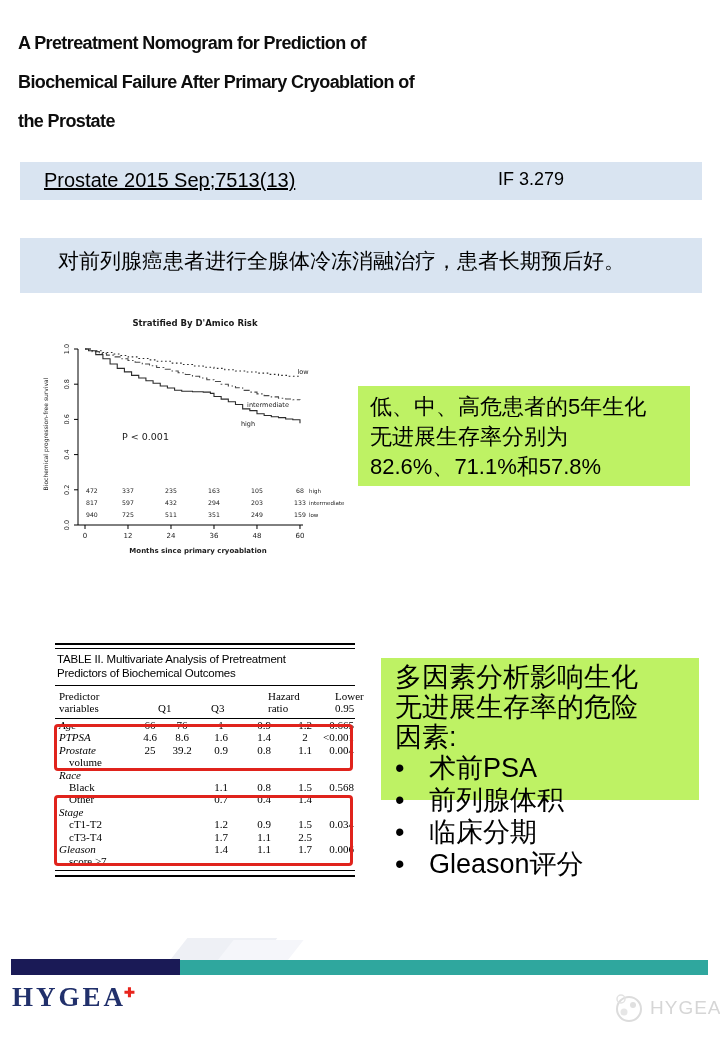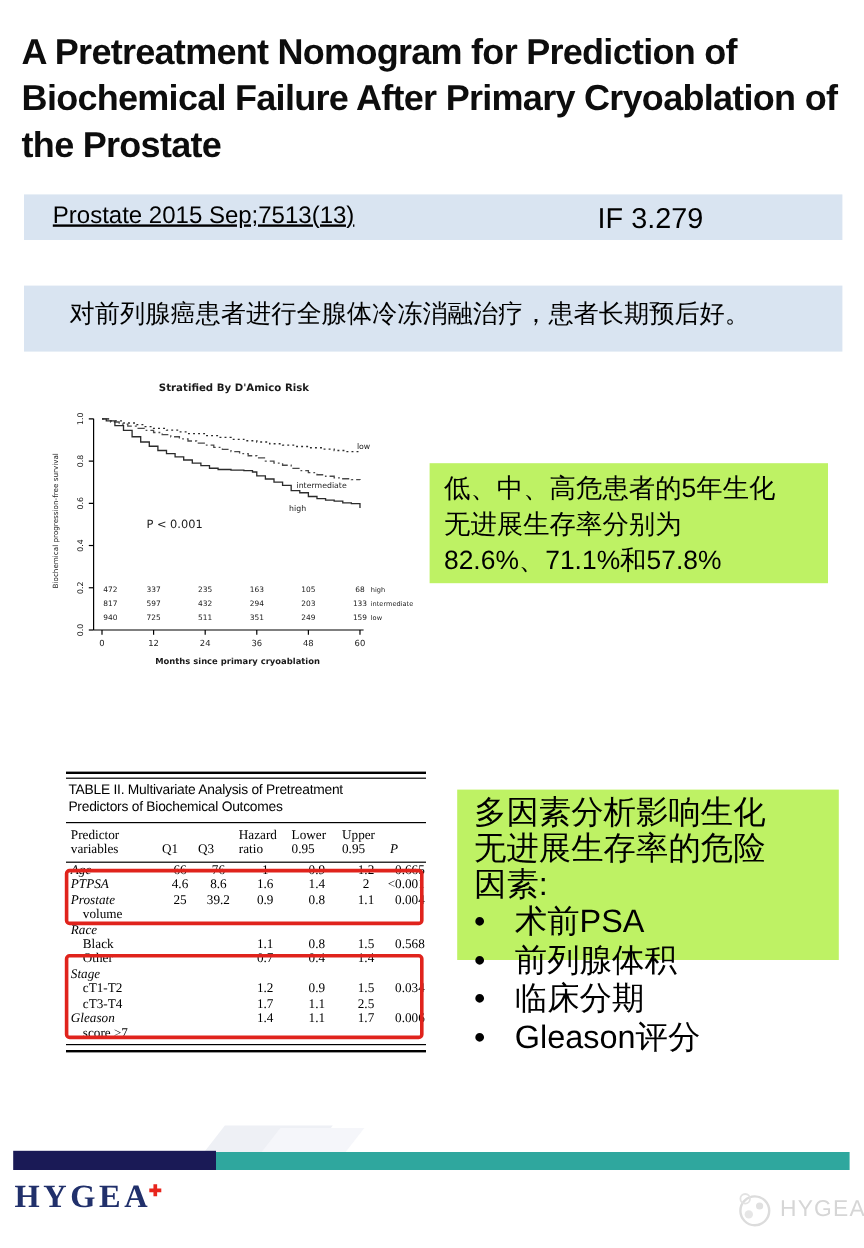--- a/index.html
+++ b/index.html
@@ -1,27 +1,27 @@
 <!DOCTYPE html>
 <html><head>
 <meta charset="utf-8">
 <style>
   html,body{margin:0;padding:0;}
   body{width:720px;height:1040px;position:relative;background:#ffffff;
        font-family:"Liberation Sans","DejaVu Sans",sans-serif;overflow:hidden;}
   .abs{position:absolute;}
 
   
-  #slide-title{left:18px;top:24px;width:692px;font-size:30px;font-weight:700;
+  #slide-title{left:18px;top:24px;width:692px;font-size:18px;font-weight:700;
     color:#0d0d0d;line-height:39px;letter-spacing:-0.6px;}
 
   
   #citation-banner{left:20px;top:162px;width:682px;height:38px;background:#d9e4f1;}
   #citation-text{left:24px;top:7px;font-size:20px;color:#000;text-decoration:underline;}
-  #if-text{left:478px;top:7px;font-size:24px;color:#000;}
+  #if-text{left:478px;top:7px;font-size:18px;color:#000;}
 
   
   #summary-banner{left:20px;top:238px;width:682px;height:55px;background:#d9e4f1;}
   #summary-text{left:38px;top:9px;font-size:21px;color:#000;font-family:"DejaVu Sans",sans-serif;}
 
   
   #km-wrap{left:40px;top:312px;width:320px;height:258px;background:#fff;}
   #km-svg text{fill:#1a1a1a;font-family:"DejaVu Sans",sans-serif;}
   #km-svg .ctitle{font-size:8.5px;font-weight:bold;}
   #km-svg .cxlabel{font-size:7px;font-weight:bold;}
@@ -43,21 +43,21 @@
   .mv-bullet-row .dot{width:34px;flex:0 0 34px;}
 
   
   #jtable{left:55px;top:643px;width:300px;font-family:"Liberation Serif","DejaVu Serif",serif;
     font-size:11px;color:#000;}
   #jt-toprule{height:3px;border-top:2.5px solid #000;border-bottom:1px solid #000;}
   #jt-title{font-weight:400;font-size:11.5px;line-height:13.5px;padding:4px 2px 5px 2px;
     font-family:"Liberation Sans",sans-serif;letter-spacing:-0.2px;}
   .jt-rule{border-top:1.5px solid #000;}
   .trow{display:grid;grid-template-columns:80px 30px 34px 44px 42px 40px 30px;line-height:12.4px;}
-  .hrow{line-height:12px;padding:4px 0 4px 0;border-bottom:1px solid #000;}
+  .hrow{line-height:12px;padding:4px 0 4px 0;border-bottom:1px solid #000;gap:23px;}
   .tc{display:flex;justify-content:center;white-space:nowrap;}
   .tc.lab{justify-content:flex-start;padding-left:4px;font-style:italic;}
   .tc.ind{justify-content:flex-start;padding-left:14px;}
   .tc.pcol{justify-content:flex-end;padding-right:1px;}
   .hc{display:flex;flex-direction:column;justify-content:flex-end;}
   .hc.lab{align-items:flex-start;padding-left:4px;}
   #jt-botrule{height:4px;border-top:1.8px solid #000;border-bottom:2.2px solid #000;margin-top:2px;}
   .redbox{position:absolute;border:3px solid #e0231c;border-radius:4px;left:-1px;width:293px;}
   #redbox1{top:81px;height:41px;}
   #redbox2{top:152px;height:65px;}

